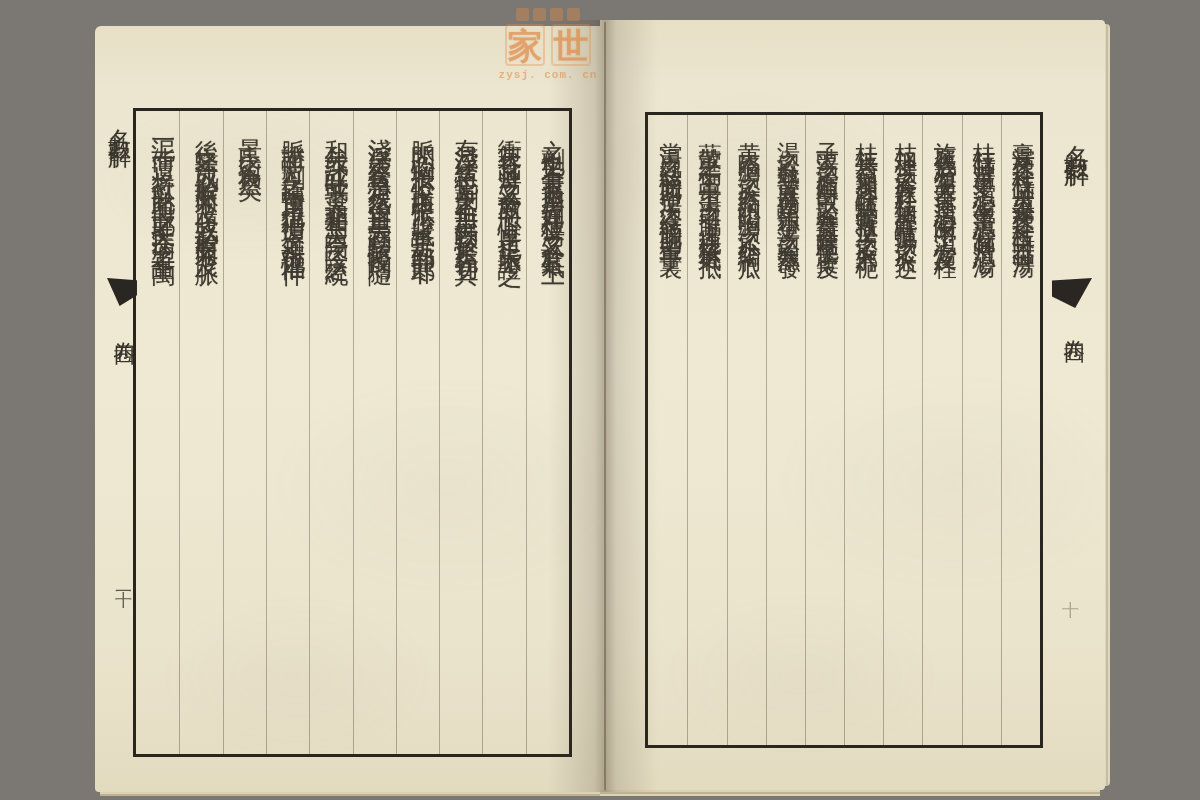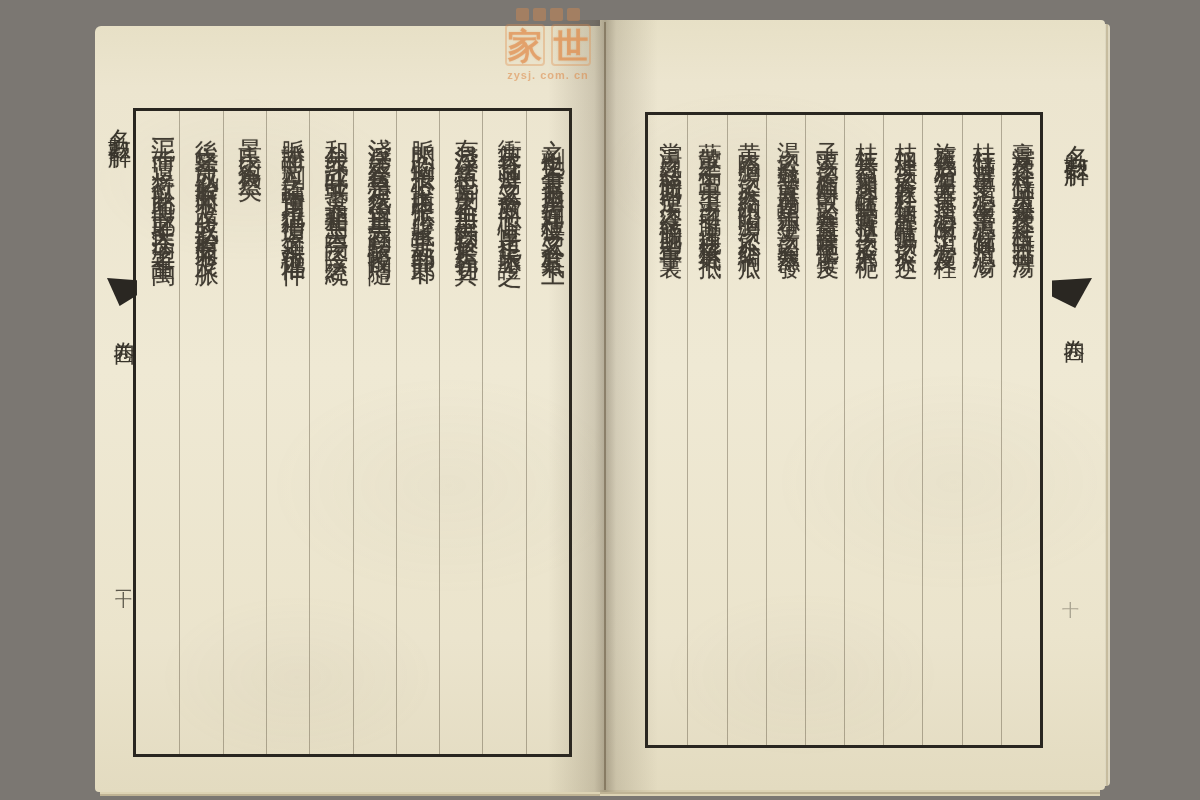--- a/index.html
+++ b/index.html
@@ -61,21 +61,21 @@
   #watermark{position:absolute;left:497px;top:6px;width:102px;height:92px;pointer-events:none;
      color:rgba(224,139,74,.62);text-align:center;}
   #wm-dots{display:flex;justify-content:center;gap:4px;margin-top:2px;}
   #wm-dots span{width:13px;height:13px;background:rgba(224,139,74,.40);border-radius:2px;}
   #wm-seals{display:flex;justify-content:center;gap:6px;margin-top:3px;
      font-size:35px;line-height:40px;font-weight:bold;
      text-shadow:0 0 2px rgba(224,139,74,.35);}
   #wm-seals span{display:block;width:40px;height:42px;border:2px solid rgba(224,139,74,.35);
      border-radius:4px;box-sizing:border-box;}
   #wm-url{margin-top:3px;font-size:11px;letter-spacing:1px;font-weight:bold;
-     font-family:Liberation Sans, sans-serif;color:rgba(220,134,70,.55);}
+     font-family:Liberation Mono, monospace;color:rgba(220,134,70,.55);}
 </style>
 </head>
 <body>
 
 <div id="stage">
 
   <div class="stack-left"></div>
   <div class="stack-right"></div>
   <div class="stack-bottom-left"></div>
   <div class="stack-bottom-right"></div>

